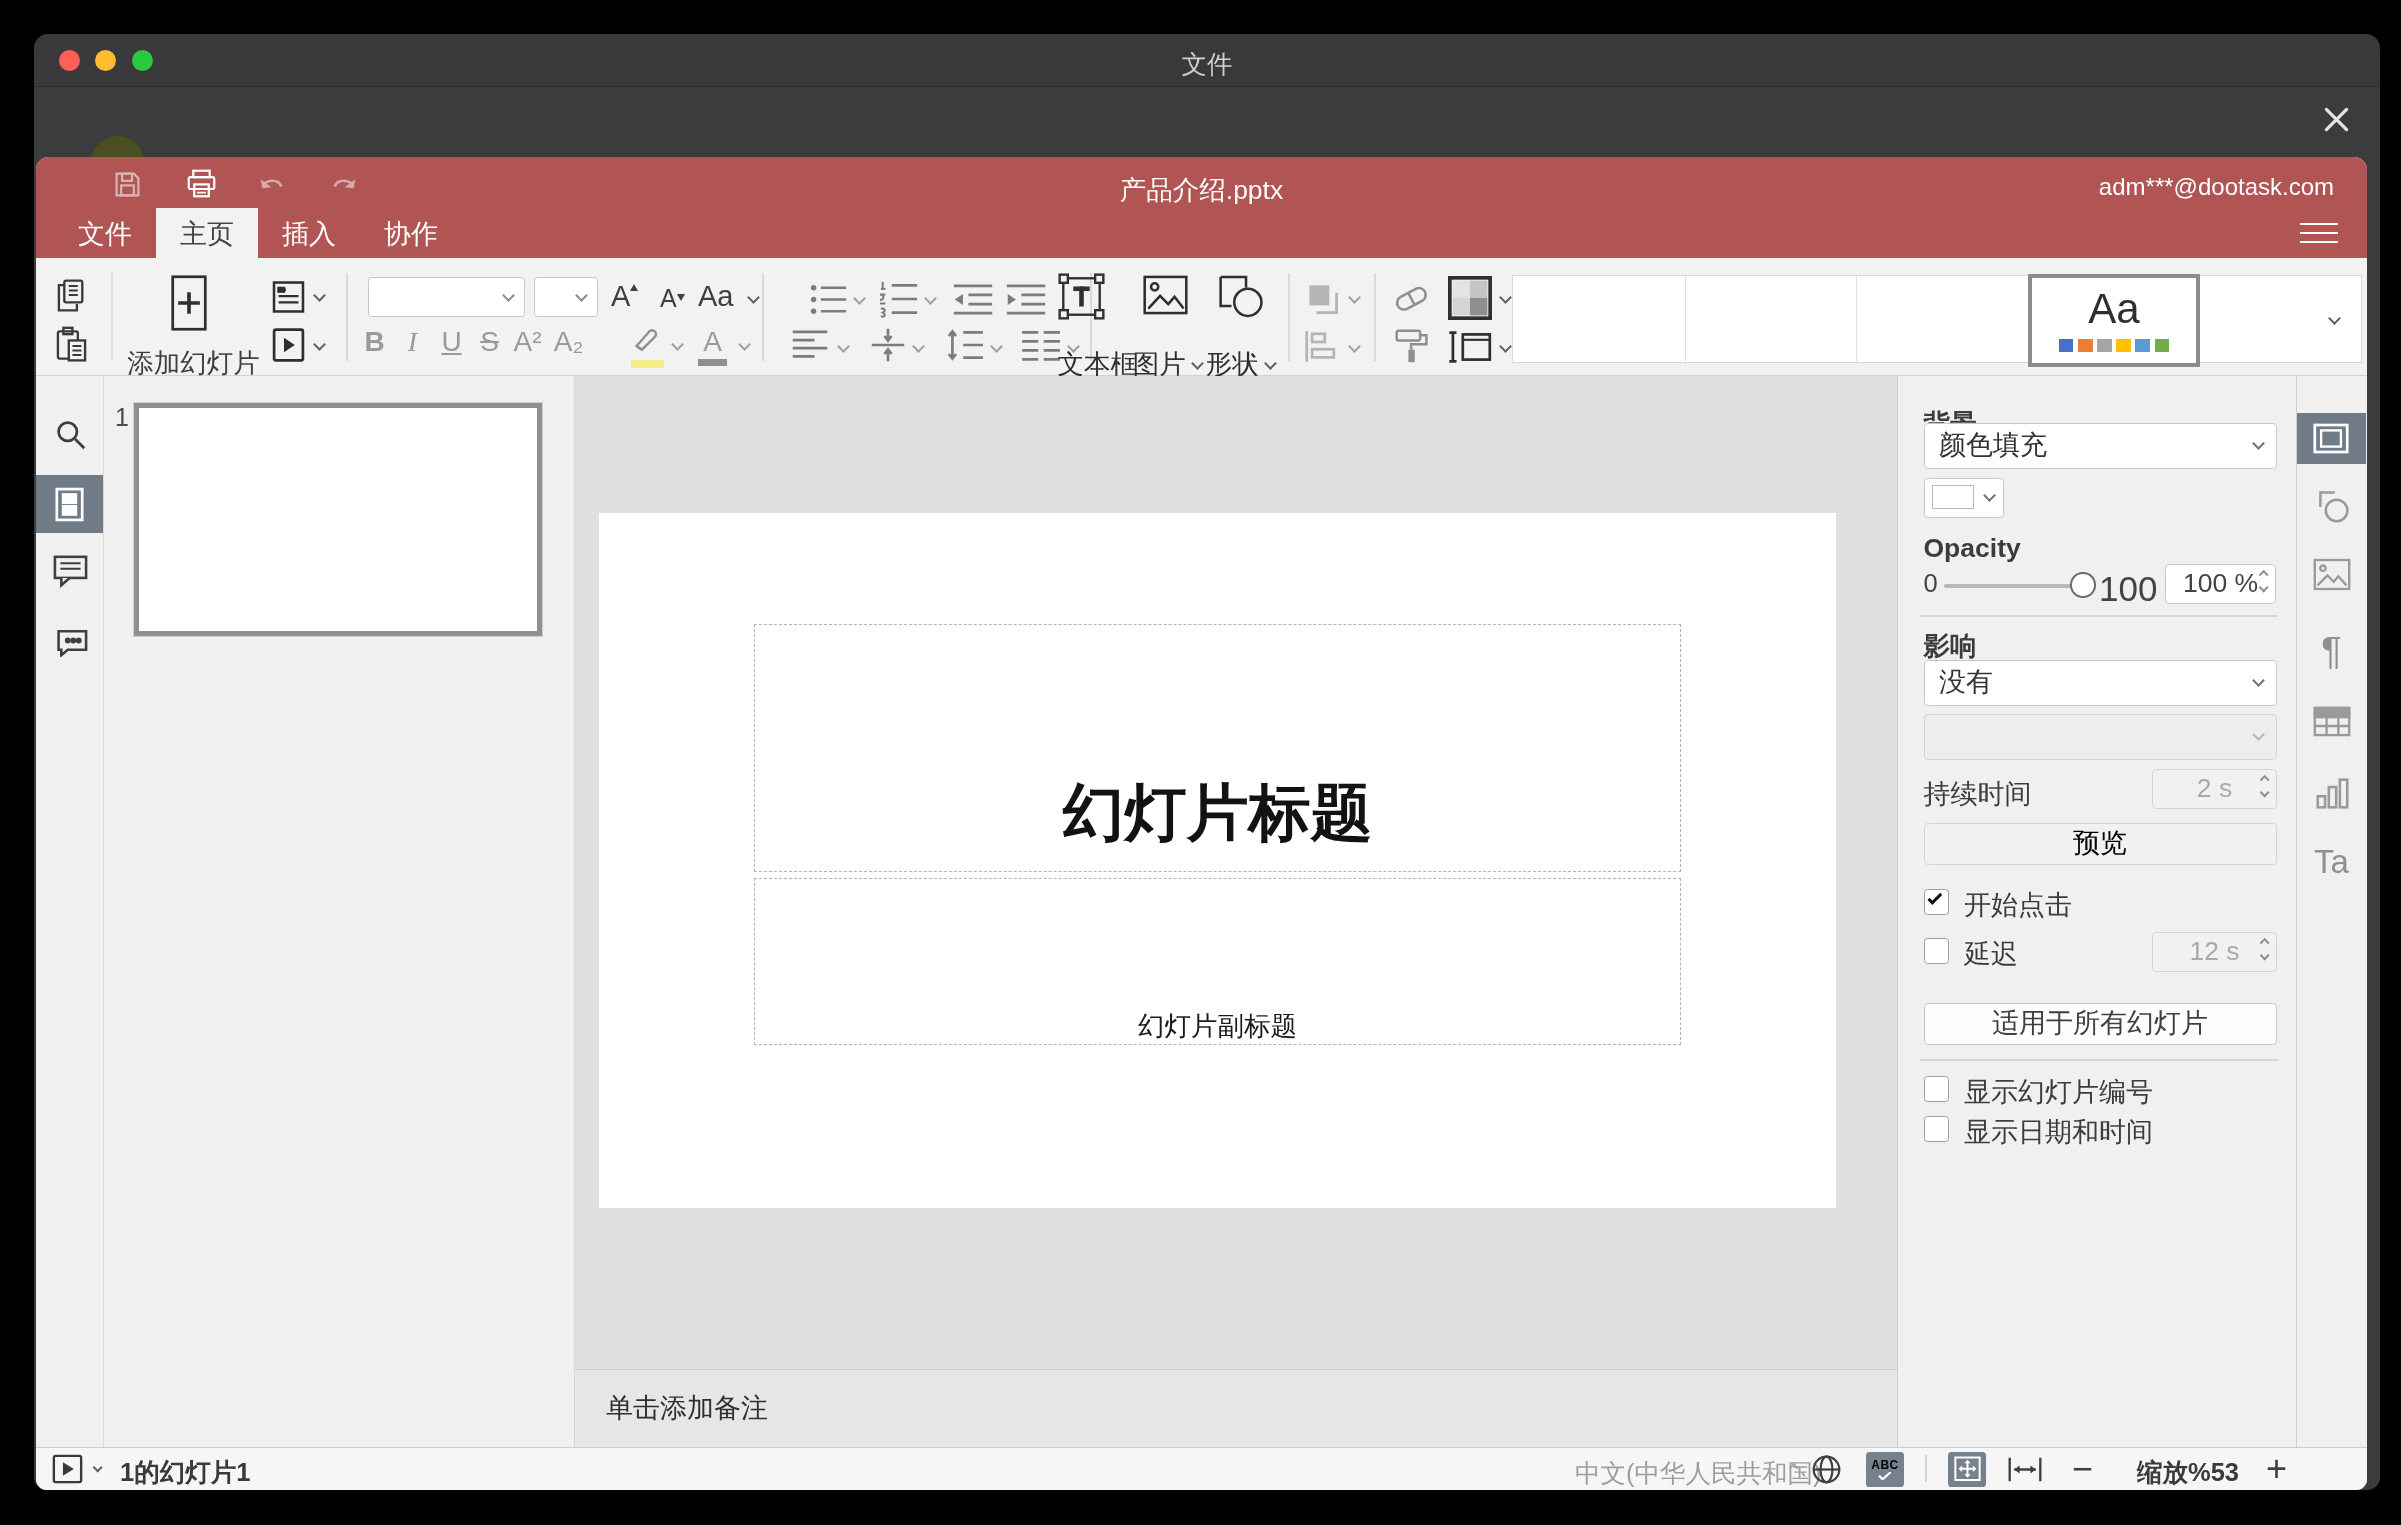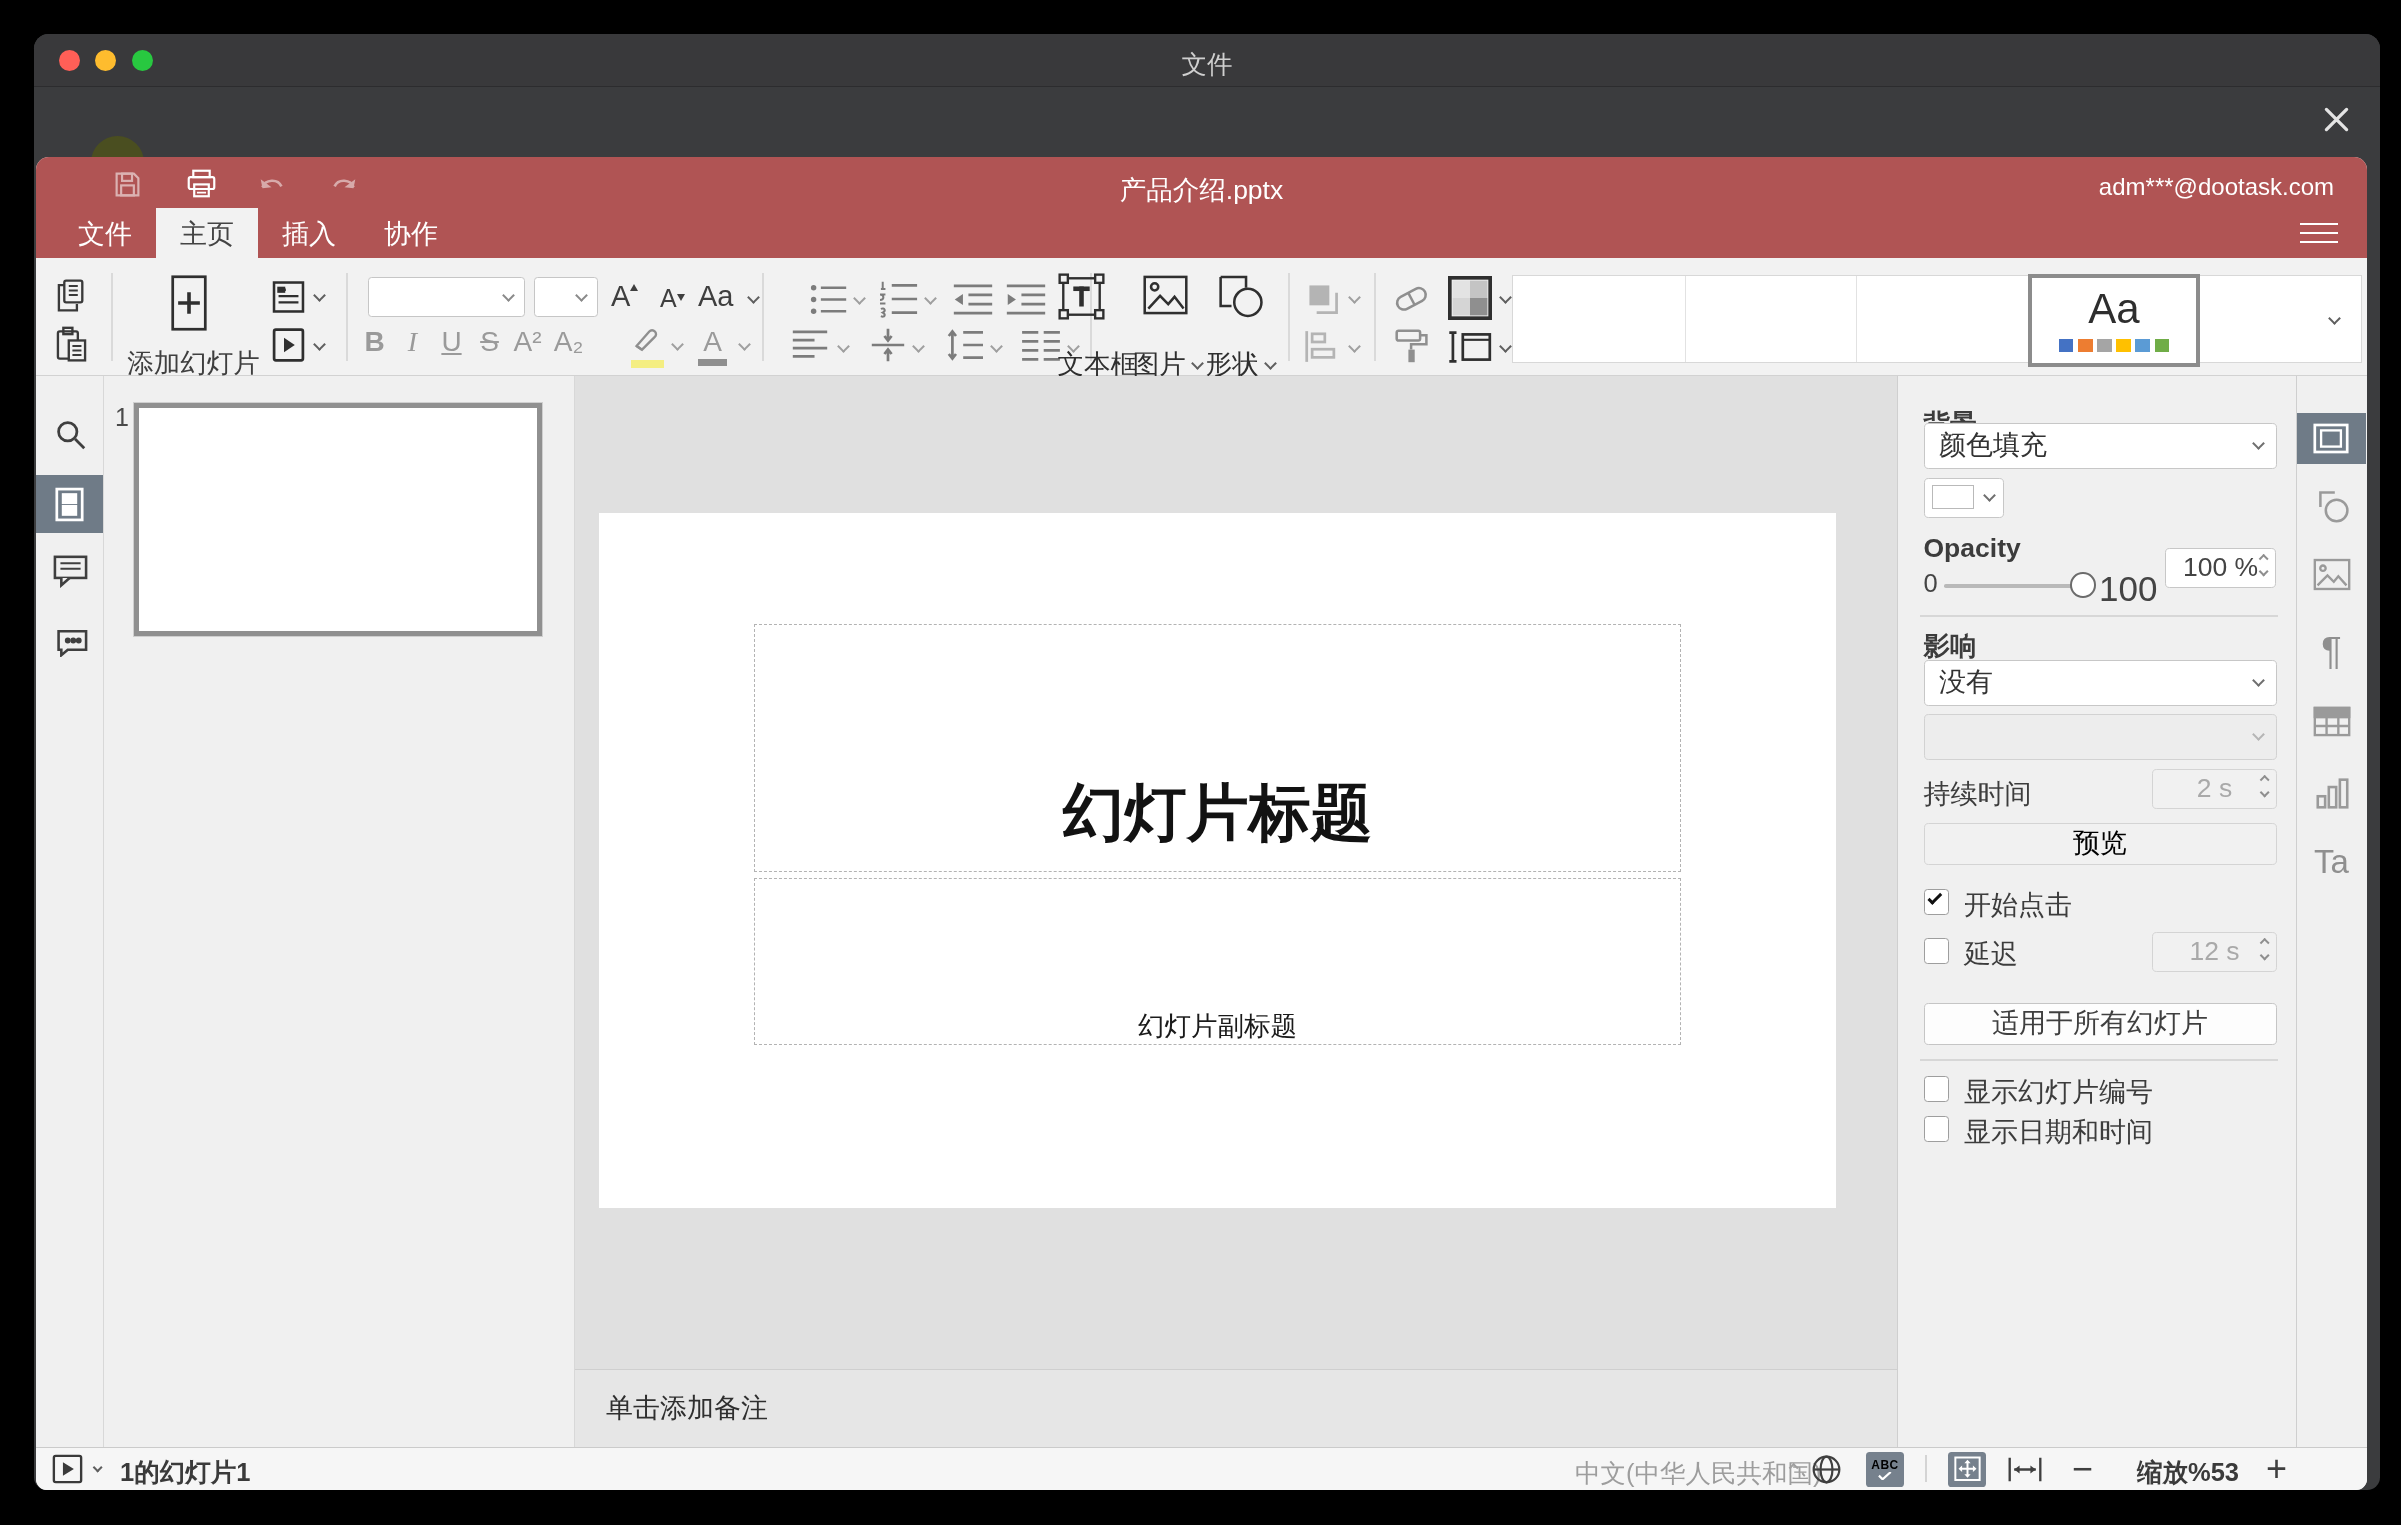--- a/index.html
+++ b/index.html
@@ -451,21 +451,21 @@
       </div>
       <div class="p-select" style="top:102px;width:80px;height:40px">
         <span class="abs" style="left:7.3px;top:6.4px;width:42px;height:24px;background:#fff;border:1.8px solid #b9b9b9"></span>
         <span class="chv" style="top:12px;right:9px"></span>
       </div>
       <div class="p-label" style="top:157px">Opacity</div>
       <div class="abs" style="left:25.5px;top:193px;font-size:25.5px;color:#444">0</div>
       <div class="abs" style="left:46px;top:208px;width:130px;height:3.6px;background:#b9b9b9;border-radius:1.8px"></div>
       <div class="abs" style="left:172px;top:196px;width:25.5px;height:25.5px;border-radius:50%;background:#fff;border:2.3px solid #6c6c6c"></div>
       <div class="abs" style="left:201px;top:193px;font-size:35px;color:#444">100</div>
-      <div class="spin" style="left:267px;top:172px;width:111px">
+      <div class="spin" style="left:267px;top:188px;width:111px">
         <span>100 %</span>
         <span class="ud">
             <i class="up"></i>
             <i class="dn"></i>
           </span>
       </div>
       <div class="p-hr" style="top:239px"></div>
       <div class="p-label" style="top:252px">影响</div>
       <div class="p-select" style="top:284px">
         <span>没有</span><span class="chv"></span>

